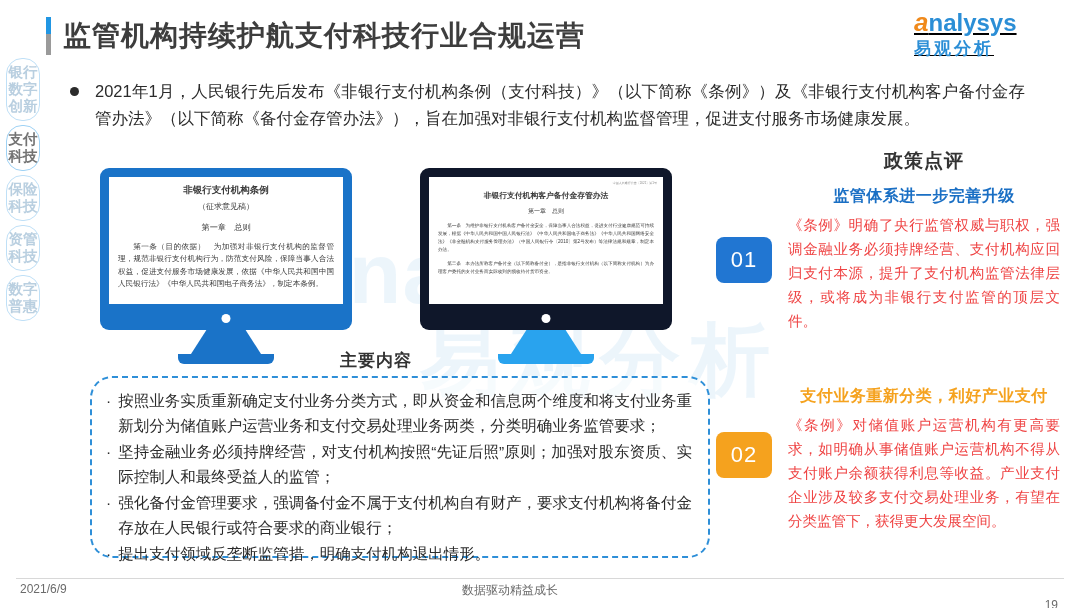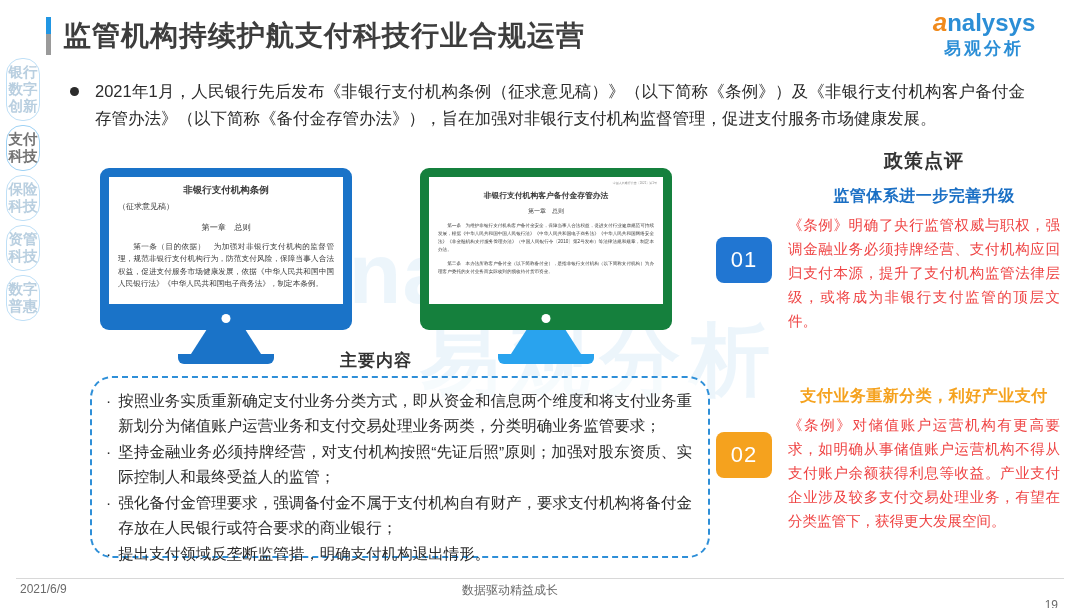--- a/index.html
+++ b/index.html
@@ -72,22 +72,22 @@
     font-weight: bold;
     color: #3d3d3d;
     letter-spacing: 1px;
     line-height: 38px;
     white-space: nowrap;
   }
   .logo {
     position: absolute;
     right: 26px;
     top: 8px;
-    text-align: center;
     width: 140px;
+    text-decoration: underline;
   }
   .logo-main {
     font-size: 24px;
     font-weight: bold;
     color: #2b8ed6;
     letter-spacing: 0px;
     line-height: 28px;
     position: relative;
   }
   .logo-a {
@@ -196,36 +196,36 @@
     margin: 0 auto;
     border-radius: 0 0 6px 6px;
   }
 
   #monitor-left { left: 100px; top: 168px; width: 252px; }
   #monitor-left .mon-body { background: #1a73c8; }
   #monitor-left .mon-neck { background: #1a73c8; clip-path: polygon(22% 0, 78% 0, 100% 100%, 0% 100%); width: 70px; }
   #monitor-left .mon-base { background: #1a73c8; }
 
   #monitor-right { left: 420px; top: 168px; width: 252px; }
-  #monitor-right .mon-body { background: #15803d; }
+  #monitor-right .mon-body { background: #0f172a; }
   #monitor-right .mon-neck { background: #29a3ee; clip-path: polygon(22% 0, 78% 0, 100% 100%, 0% 100%); width: 70px; }
   #monitor-right .mon-base { background: #29a3ee; }
 
   
   .doc {
     padding: 7px 9px;
     color: #3a3a3a;
     text-align: justify;
   }
   .doc-title {
     text-align: center;
     font-weight: bold;
     margin-bottom: 4px;
   }
-  .doc-sub { margin-bottom: 8px; }
+  .doc-sub { text-align: center; margin-bottom: 8px; }
   .doc-chap { text-align: center; margin-bottom: 6px; }
   .doc-p { text-indent: 2em; }
 
   #doc-a { font-size: 7.6px; line-height: 12.5px; height: 113px; }
   #doc-a .doc-title { font-size: 9.5px; }
   #doc-a .doc-sub { font-size: 8px; }
   #doc-a .doc-chap { font-size: 8.2px; margin-top: 9px; }
 
   #doc-b { font-size: 4.6px; line-height: 8px; height: 113px; position: relative; }
   #doc-b .doc-title { font-size: 7.8px; margin-top: 8px; }
@@ -375,21 +375,21 @@
   <div class="side-tab">
     <span>资管科技</span>
   </div>
   <div class="side-tab">
     <span>数字普惠</span>
   </div>
 </div>
 
 <div class="intro">
   <div class="bullet-dot"></div>
-  <div class="intro-text">2021年1月，人民银行先后发布《非银行支付机构条例（征求意见稿）》（以下简称《条例》）及《非银行支付机构客户备付金存管办法》（以下简称《备付金存管办法》），旨在加强对非银行支付机构监督管理，促进支付服务市场健康发展。</div>
+  <div class="intro-text">2021年1月，人民银行先后发布《非银行支付机构条例（支付科技）》（以下简称《条例》）及《非银行支付机构客户备付金存管办法》（以下简称《备付金存管办法》），旨在加强对非银行支付机构监督管理，促进支付服务市场健康发展。</div>
 </div>
 
 <div class="monitor" id="monitor-left">
   <div class="mon-body">
     <div class="mon-screen">
       <div class="doc" id="doc-a">
         <div class="doc-title">非银行支付机构条例</div>
         <div class="doc-sub">（征求意见稿）</div>
         <div class="doc-chap">第一章　总则</div>
         <div class="doc-p">第一条（目的依据）　为加强对非银行支付机构的监督管理，规范非银行支付机构行为，防范支付风险，保障当事人合法权益，促进支付服务市场健康发展，依据《中华人民共和国中国人民银行法》《中华人民共和国电子商务法》，制定本条例。</div>

